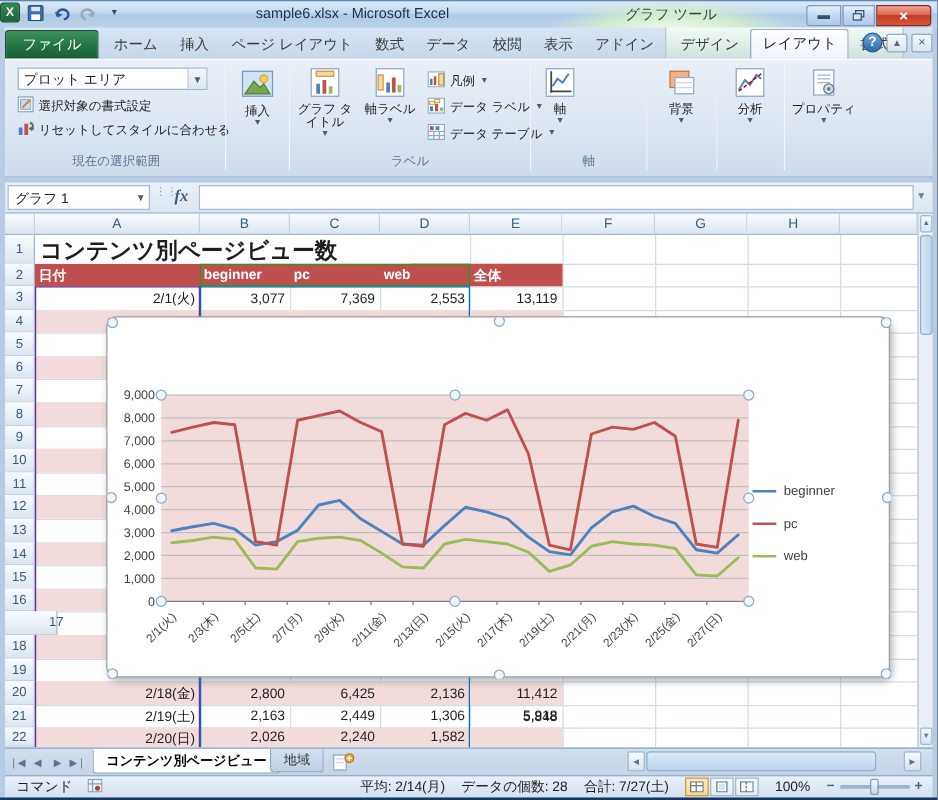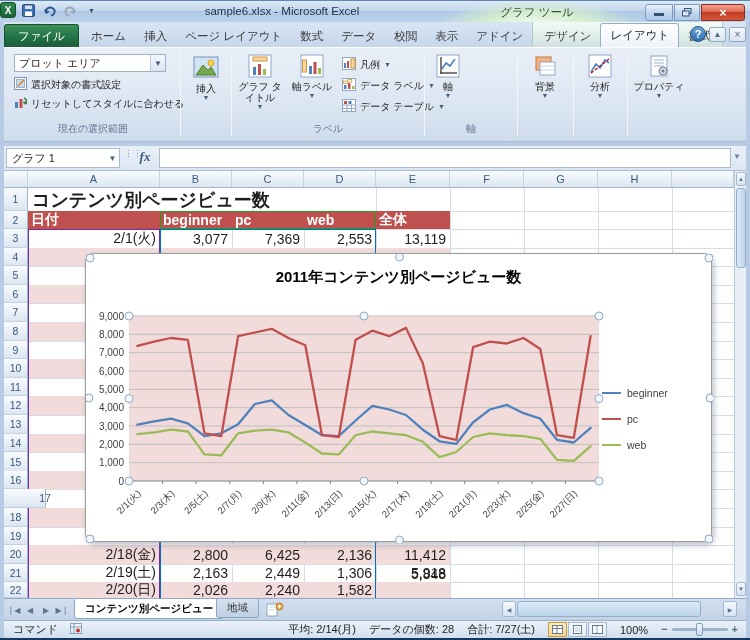--- a/index.html
+++ b/index.html
@@ -74,21 +74,21 @@
   .fexp{left:729px;top:6px;color:#6b8099;font-size:8px;}
 
   
   .sheetclip{left:4px;top:171px;width:730px;height:427px;overflow:hidden;background:#fff;}
   .colhdr,.rowhdr,.cornerhdr{background:linear-gradient(#F8FBFE,#E7EEF6 60%,#DCE6F1);color:#3a5a7a;
      display:flex;align-items:center;justify-content:center;font-size:11px;
      border-right:1px solid #C3D1E0;border-bottom:1px solid #9EB6CE;}
   .rowhdr{border-bottom:1px solid #C3D1E0;border-right:1px solid #9EB6CE;font-size:10.5px;}
   .gridv{width:1px;background:#D6DCE4;}
   .gridh{height:1px;background:#D6DCE4;}
-  .cell{display:flex;align-items:center;font-size:14px;white-space:nowrap;}
+  .cell{display:flex;align-items:center;font-size:11px;white-space:nowrap;}
   .cell.num{justify-content:flex-end;padding-right:4px;}
   .cell.txt{justify-content:flex-start;padding-left:3px;}
   .rangebox{border:1px solid;background:transparent;}
 
   
   .chartframe{left:81px;top:82px;width:627px;height:289px;background:#fff;border:1px solid #9c9c9c;border-radius:8px;
      box-shadow:2px 3px 6px rgba(100,112,128,.45);}
   .charttitle{left:0;top:14px;width:100%;text-align:center;font-size:15px;font-weight:bold;color:#000;}
   .legend{left:516px;top:126px;width:106px;}
   .legenditem{display:flex;align-items:center;gap:6px;height:26px;font-size:10.5px;color:#404040;}
@@ -441,21 +441,20 @@
       <div class="abs rowhdr" style="left: 0px; top: 263px; width: 24px; height: 18px;">14</div>
       <div class="abs rowhdr" style="left: 0px; top: 281px; width: 24px; height: 21px; text-align: right;">15</div>
       <div class="abs rowhdr" style="left: 0px; top: 300px; width: 24px; height: 18px;">16</div>
       <div class="abs rowhdr" style="left: 0px; top: 318px; width: 24px; height: 19px; padding-left: 41px;">17</div>
       <div class="abs rowhdr" style="left: 0px; top: 337px; width: 24px; height: 19px;">18</div>
       <div class="abs rowhdr" style="left: 0px; top: 356px; width: 24px; height: 18px;">19</div>
       <div class="abs rowhdr" style="left: 0px; top: 374px; width: 24px; height: 19px;">20</div>
       <div class="abs rowhdr" style="left: 0px; top: 393px; width: 24px; height: 18px;">21</div>
       <div class="abs rowhdr" style="left: 0px; top: 411px; width: 24px; height: 16px;">22</div>
       <div class="abs chartframe">
-      <div class="abs charttitle">2011年コンテンツ別ページビュー数</div>
       <svg id="chart-svg" class="abs" style="left:0;top:0;" width="627" height="289" viewBox="0 0 627 289">
           <rect x="43" y="62" width="470" height="165" fill="#F2DCDB"></rect>
           <text x="38" y="230.5" text-anchor="end" font-size="10" fill="#404040">0</text>
           <line x1="43" y1="208.66666666666666" x2="513" y2="208.66666666666666" stroke="#BFBFBF" stroke-width="1"></line>
           <text x="38" y="212.16666666666666" text-anchor="end" font-size="10" fill="#404040">1,000</text>
           <line x1="43" y1="190.33333333333334" x2="513" y2="190.33333333333334" stroke="#BFBFBF" stroke-width="1"></line>
           <text x="38" y="193.83333333333334" text-anchor="end" font-size="10" fill="#404040">2,000</text>
           <line x1="43" y1="172" x2="513" y2="172" stroke="#BFBFBF" stroke-width="1"></line>
           <text x="38" y="175.5" text-anchor="end" font-size="10" fill="#404040">3,000</text>
           <line x1="43" y1="153.66666666666669" x2="513" y2="153.66666666666669" stroke="#BFBFBF" stroke-width="1"></line>

